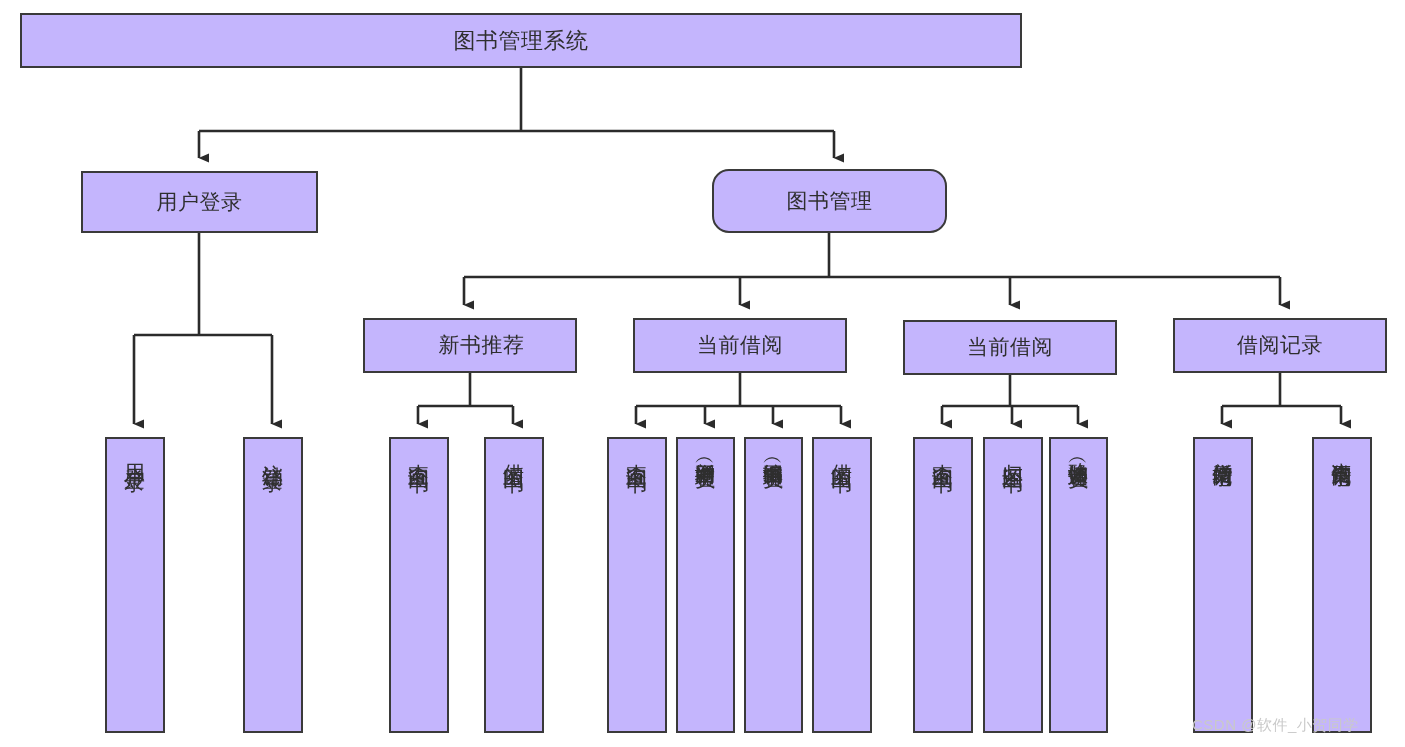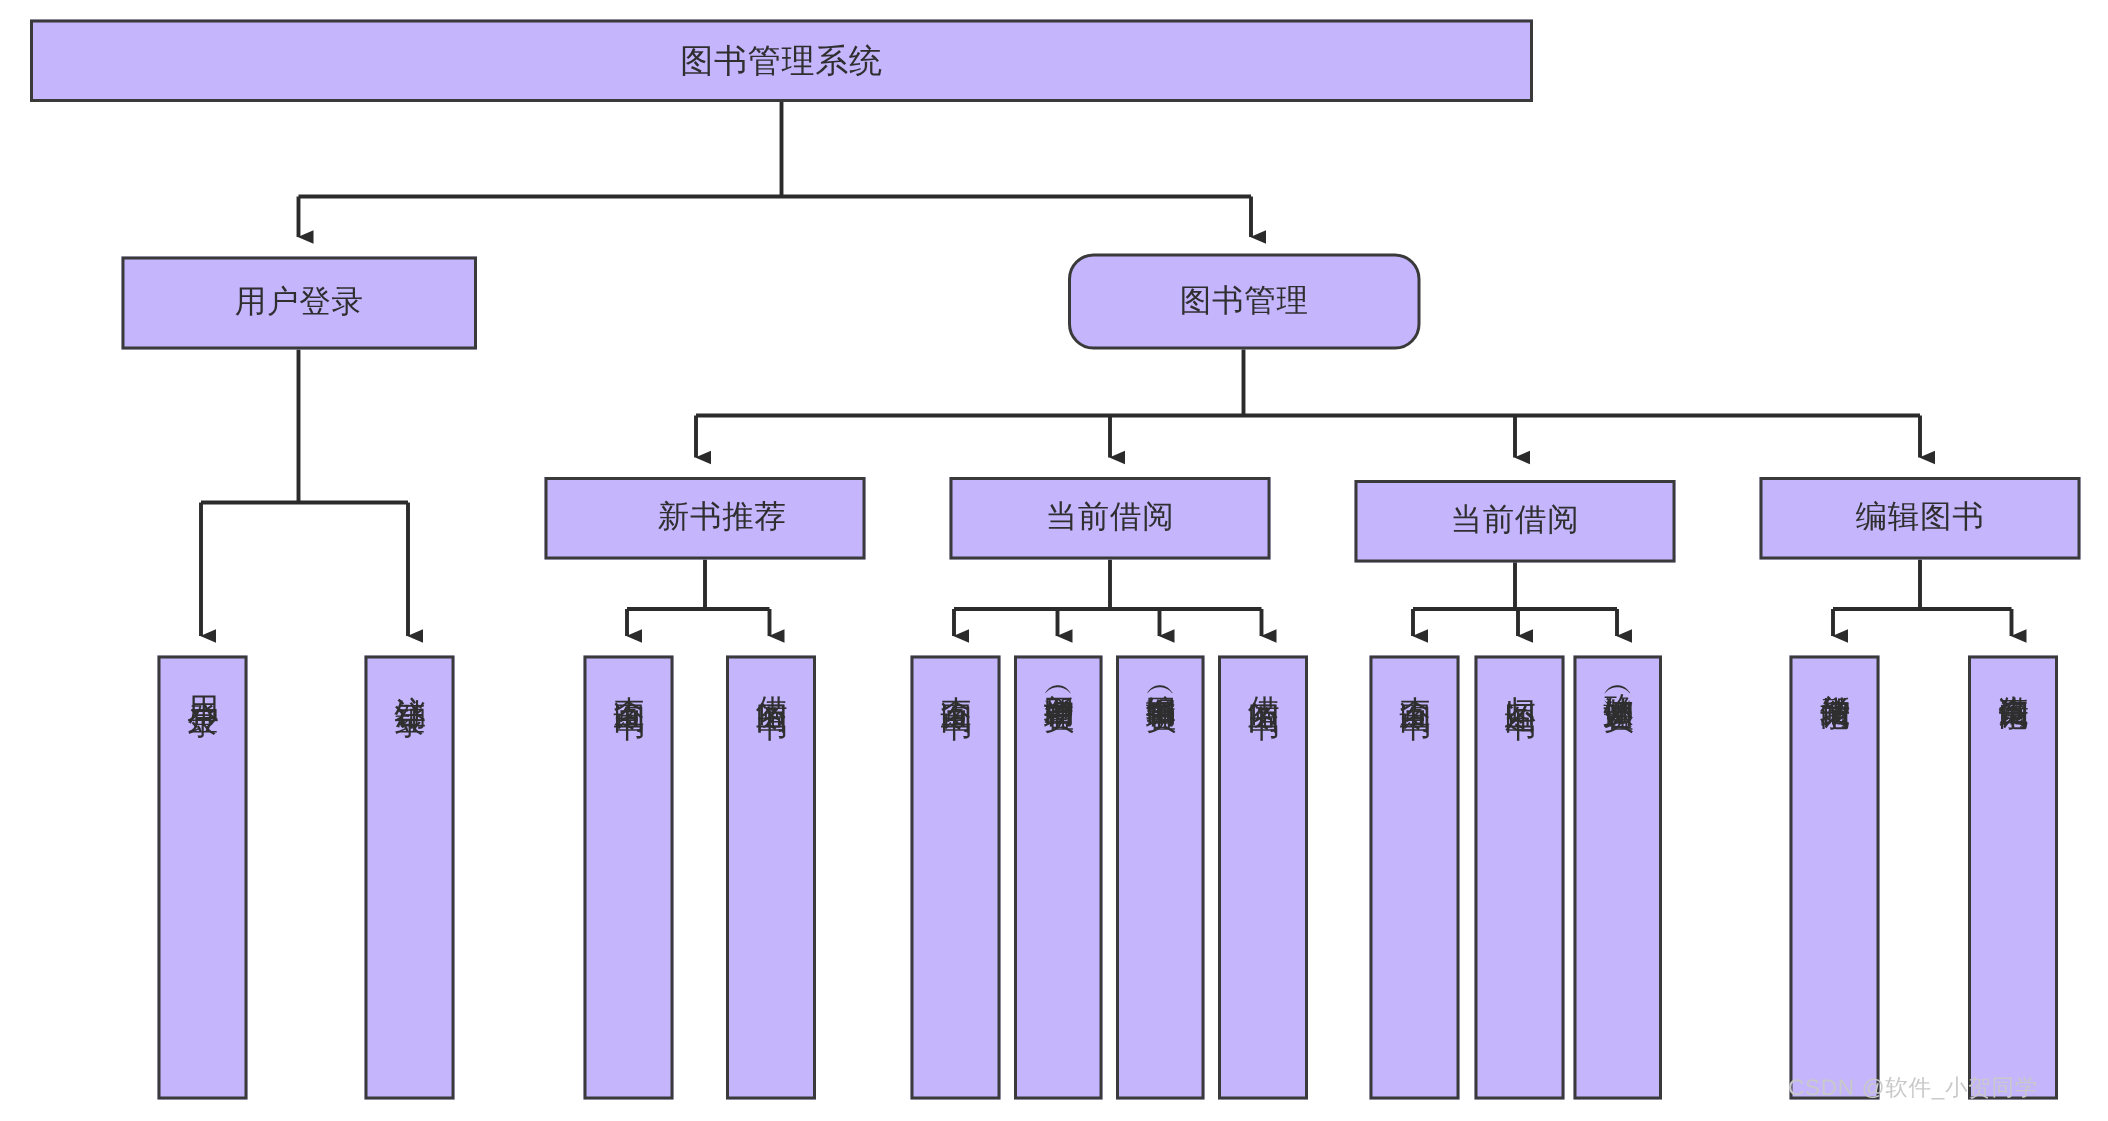--- a/index.html
+++ b/index.html
@@ -143,21 +143,21 @@
   <div class="node horiz" style="left:363px; top:318px; width:214px; height:55px;padding-left:23px;">
     <span class="label">新书推荐</span>
   </div>
   <div class="node horiz" style="left:633px; top:318px; width:214px; height:55px;">
     <span class="label">当前借阅</span>
   </div>
   <div class="node horiz" style="left:903px; top:320px; width:214px; height:55px;">
     <span class="label">当前借阅</span>
   </div>
   <div class="node horiz" style="left:1173px; top:318px; width:214px; height:55px;">
-    <span class="label">编辑图书</span>
+    <span class="label">借阅记录</span>
   </div>
 
   <div class="node vert" style="left:105px; top:437px; width:60px; height:296px;">
     <span class="label">用户登录</span>
   </div>
   <div class="node vert" style="left:243px; top:437px; width:60px; height:296px;">
     <span class="label">注销登录</span>
   </div>
 
   <div class="node vert" style="left:389px; top:437px; width:60px; height:296px;">

